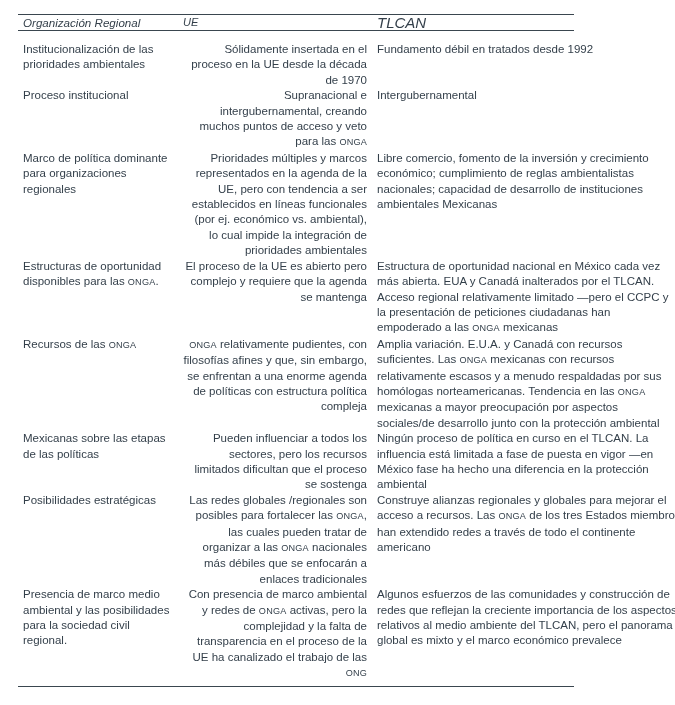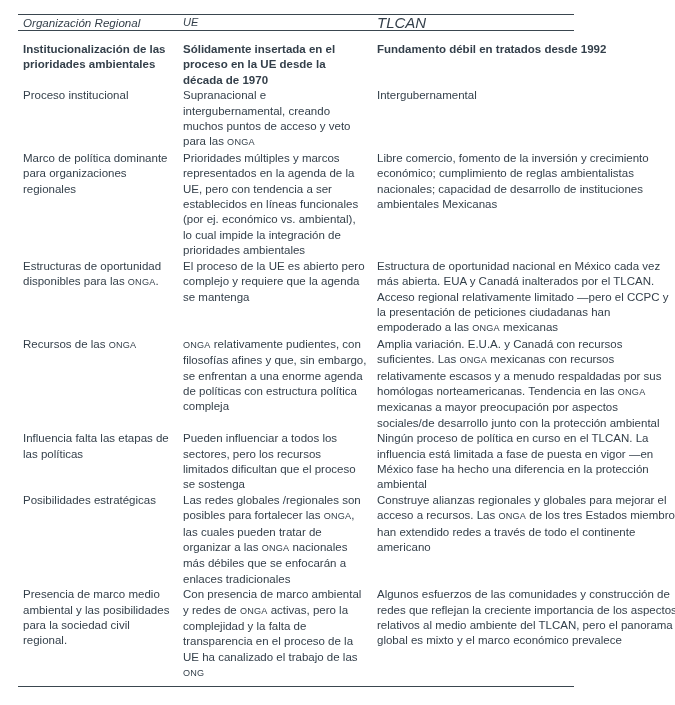--- a/index.html
+++ b/index.html
@@ -66,24 +66,24 @@
   thead th.hcol3 { padding-left: 10px; font-size: 15px; }
 
   tbody td {
     font-size: 11.5px;
     line-height: 15.4px;
     padding-top: 14px;
     padding-bottom: 2px;
     padding-right: 14px;
   }
   tbody td.col1 { padding-left: 13px; }
-  tbody td.col2 { padding-left: 13px; }
+  tbody td.col2 { padding-left: 13px; text-align: right; }
   tbody td.col3 { padding-left: 10px; padding-right: 8px; }
 
-  tbody tr.r1 td { padding-top: 11px; font-weight: bold; }
+  tbody tr.r1 td { padding-top: 11px; }
 
   .sc {
     font-size: 9.1px;
     letter-spacing: 0.2px;
   }
 </style>
 </head>
 <body>
 
 <div class="table-wrap">
@@ -133,21 +133,21 @@
         <td class="col1">Estructuras de oportunidad disponibles para las <span class="sc">ONGA</span>.</td>
         <td class="col2">El proceso de la UE es abierto pero complejo y requiere que la agenda se mantenga</td>
         <td class="col3">Estructura de oportunidad nacional en México cada vez más abierta. EUA y Canadá inalterados por el TLCAN. Acceso regional relativamente limitado —pero el CCPC y la presentación de peticiones ciudadanas han empoderado a las <span class="sc">ONGA</span> mexicanas</td>
       </tr>
       <tr>
         <td class="col1">Recursos de las <span class="sc">ONGA</span></td>
         <td class="col2"><span class="sc">ONGA</span> relativamente pudientes, con filosofías afines y que, sin embargo, se enfrentan a una enorme agenda de políticas con estructura política compleja</td>
         <td class="col3">Amplia variación. E.U.A. y Canadá con recursos suficientes. Las <span class="sc">ONGA</span> mexicanas con recursos relativamente escasos y a menudo respaldadas por sus homólogas norteamericanas. Tendencia en las <span class="sc">ONGA</span> mexicanas a mayor preocupación por aspectos sociales/de desarrollo junto con la protección ambiental</td>
       </tr>
       <tr>
-        <td class="col1">Influencia falta las etapas de las políticas</td>
+        <td class="col1">Mexicanas sobre las etapas de las políticas</td>
         <td class="col2">Pueden influenciar a todos los sectores, pero los recursos limitados dificultan que el proceso se sostenga</td>
         <td class="col3">Ningún proceso de política en curso en el TLCAN. La influencia está limitada a fase de puesta en vigor —en México fase ha hecho una diferencia en la protección ambiental</td>
       </tr>
       <tr>
         <td class="col1">Posibilidades estratégicas</td>
         <td class="col2">Las redes globales /regionales son posibles para fortalecer las <span class="sc">ONGA</span>, las cuales pueden tratar de organizar a las <span class="sc">ONGA</span> nacionales más débiles que se enfocarán a enlaces tradicionales</td>
         <td class="col3">Construye alianzas regionales y globales para mejorar el acceso a recursos. Las <span class="sc">ONGA</span> de los tres Estados miembro han extendido redes a través de todo el continente americano</td>
       </tr>
       <tr>
         <td class="col1">Presencia de marco medio ambiental y las posibilidades para la sociedad civil regional.</td>

